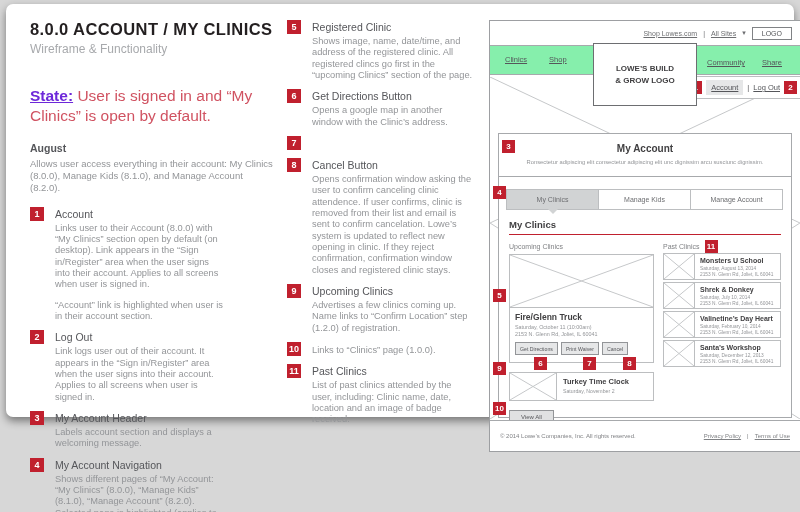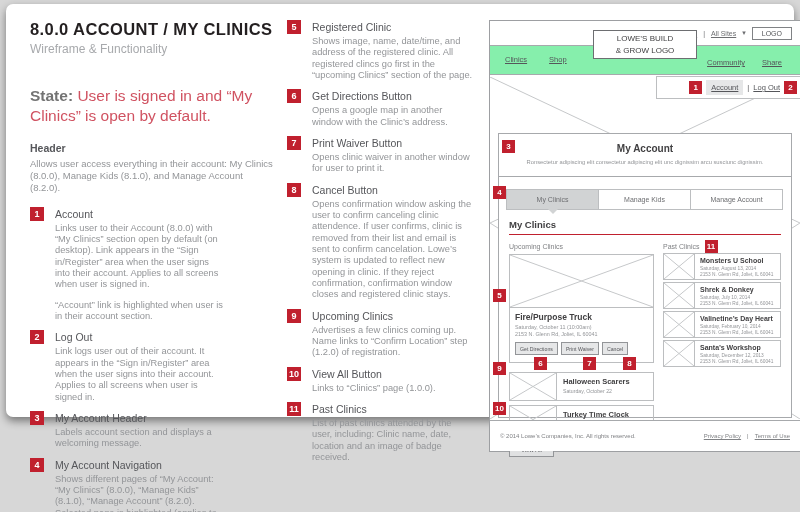--- a/index.html
+++ b/index.html
@@ -12,21 +12,21 @@
   .card{
     position:absolute;left:6px;top:4px;width:788px;height:413px;
     background:#ffffff;border-radius:7px;
     box-shadow:0 4px 9px rgba(0,0,0,.45);
   }
   
   .col-left{position:absolute;left:24px;top:16px;width:250px;}
   .doc-title{font-size:16.5px;font-weight:bold;color:#231f20;letter-spacing:.4px;}
   .doc-subtitle{font-size:12px;color:#a7a9ac;margin-top:3px;}
   .state{margin-top:30px;font-size:15.5px;line-height:1.28;color:#d05261;width:244px;}
-  .state b{color:#737373;}
+  .state b{color:#6d28d9;text-decoration:underline;}
   .purpose-label{margin-top:16px;font-size:10.5px;font-weight:bold;color:#55565a;}
   .purpose-text{margin-top:4px;font-size:9.5px;line-height:1.3;color:#939598;width:244px;}
   .notes{margin-top:12px;display:flex;flex-direction:column;gap:8px;}
   .note{display:flex;}
   .badge{
     width:14px;height:14px;background:#c0202e;color:#fff;flex:none;
     font-size:9px;font-weight:bold;display:flex;align-items:center;justify-content:center;
   }
   .note .badge{margin-right:11px;}
   .note-title{font-size:10.5px;font-weight:normal;color:#55565a;padding-top:1px;}
@@ -53,23 +53,23 @@
   }
   .u{text-decoration:underline;}
   .wf-logo-small{border:1px solid #808285;background:#fff;padding:2px 9px;font-size:7px;color:#55565a;}
   .wf-nav{
     position:absolute;top:25px;left:0;right:0;height:28px;border-bottom:1px solid #a7a9ac;
     font-size:7.5px;color:#55565a;z-index:3;background:#86efac;
   }
   .wf-nav-left{position:absolute;left:15px;top:9px;display:flex;gap:22px;}
   .wf-nav-right{position:absolute;right:18px;top:12px;display:flex;gap:17px;}
   .wf-logo{
-    position:absolute;left:50%;transform:translateX(-50%);top:9px;width:98px;z-index:5;
+    position:absolute;left:50%;transform:translateX(-50%);top:22px;width:98px;z-index:5;
     border:1px solid #6d6e71;background:#fff;text-align:center;
-    font-size:8px;font-weight:normal;color:#414042;line-height:1.45;padding:2px 2px;
+    font-size:8px;font-weight:bold;color:#414042;line-height:1.45;padding:19px 2px;
   }
   .wf-account{
     position:absolute;top:55px;right:0;width:140px;height:21px;z-index:4;
     border:1px solid #bcbec0;border-right:none;background:#fff;
     display:flex;align-items:center;justify-content:flex-end;gap:4px;
     font-size:7.5px;color:#55565a;padding-right:3px;
   }
   .wf-account .hl{background:#e6e7e8;padding:3px 5px;}
   .wf-x{position:absolute;left:0;width:100%;z-index:0;}
   .x-svg{width:100%;height:100%;display:block;}
@@ -133,21 +133,21 @@
 </style>
 </head>
 <body>
 
 <div class="card">
 
   <div class="col-left">
     <div class="doc-title">8.0.0 ACCOUNT / MY CLINICS</div>
     <div class="doc-subtitle">Wireframe &amp; Functionality</div>
     <div class="state"><b>State:</b> <span>User is signed in and “My Clinics” is open by default.</span></div>
-    <div class="purpose-label">Header</div>
+    <div class="purpose-label">August</div>
     <div class="purpose-text">Allows user access everything in their account: My Clinics (8.0.0), Manage Kids (8.1.0), and Manage Account (8.2.0).</div>
     <div class="notes">
 
         <div class="note">
           <div class="badge">1</div>
           <div class="note-content">
             <div class="note-title">Account</div>
             <div class="note-body">Links user to their Account (8.0.0) with “My Clinics” section open by default (on desktop). Link appears in the “Sign in/Register” area when the user signs into their account. Applies to all screens when user is signed in.</div>
             <div class="note-body">“Account” link is highlighted when user is in their account section.</div>
           </div>
@@ -196,24 +196,20 @@
         <div class="note">
           <div class="badge">6</div>
           <div class="note-content">
             <div class="note-title">Get Directions Button</div>
             <div class="note-body">Opens a google map in another window with the Clinic’s address.</div>
           </div>
         </div>
 
         <div class="note">
           <div class="badge">7</div>
-          <div class="note-content">
-            <div class="note-title">Print Waiver Button</div>
-            <div class="note-body">Opens clinic waiver in another window for user to print it.</div>
-          </div>
         </div>
 
         <div class="note">
           <div class="badge">8</div>
           <div class="note-content">
             <div class="note-title">Cancel Button</div>
             <div class="note-body">Opens confirmation window asking the user to confirm canceling clinic attendence. If user confirms, clinic is removed from their list and email is sent to confirm cancelation. Lowe’s system is updated to reflect new opening in clinic. If they reject confirmation, confirmation window closes and registered clinic stays.</div>
           </div>
         </div>
 
@@ -221,21 +217,20 @@
           <div class="badge">9</div>
           <div class="note-content">
             <div class="note-title">Upcoming Clinics</div>
             <div class="note-body">Advertises a few clinics coming up. Name links to “Confirm Location” step (1.2.0) of registration.</div>
           </div>
         </div>
 
         <div class="note">
           <div class="badge">10</div>
           <div class="note-content">
-            <div class="note-title">View All Button</div>
             <div class="note-body">Links to “Clinics” page (1.0.0).</div>
           </div>
         </div>
 
         <div class="note">
           <div class="badge">11</div>
           <div class="note-content">
             <div class="note-title">Past Clinics</div>
             <div class="note-body">List of past clinics attended by the user, including: Clinic name, date, location and an image of badge received.</div>
           </div>
@@ -317,21 +312,21 @@
           <div class="wf-col-label">Upcoming Clinics</div>
 
           <div class="wf-featured">
             <div class="wf-fimg thumb" style="border-right:none;">
               <svg class="x-svg" viewBox="0 0 100 100" preserveAspectRatio="none">
                 <line x1="0" y1="0" x2="100" y2="100"></line>
                   <line x1="100" y1="0" x2="0" y2="100"></line>
               </svg>
             </div>
             <div class="wf-finfo">
-              <div class="wf-fname">Fire/Purpose Truck</div>
+              <div class="wf-fname">Fire/Glenn Truck</div>
               <div class="wf-fdate">Saturday, October 11 (10:00am)</div>
               <div class="wf-faddr">2153 N. Glenn Rd, Joliet, IL 60041</div>
               <div class="wf-btnrow">
 
                   <button class="wf-btn">Get Directions</button>
 
                   <button class="wf-btn">Print Waiver</button>
 
                   <button class="wf-btn">Cancel</button>
                 </div>
@@ -341,32 +336,20 @@
 
               <span class="wbadge">6</span>
 
               <span class="wbadge">7</span>
 
               <span class="wbadge">8</span>
             </div>
 
           <div>
 
-              <div class="wf-ad">
-                <div class="thumb">
-                  <svg class="x-svg" viewBox="0 0 100 100" preserveAspectRatio="none">
-                    <line x1="0" y1="0" x2="100" y2="100"></line>
-                    <line x1="100" y1="0" x2="0" y2="100"></line>
-                  </svg>
-                </div>
-                <div class="wf-adinfo">
-                  <div class="wf-adname">Halloween Scarers</div>
-                  <div class="wf-addate">Saturday, October 22</div>
-                </div>
-              </div>
 
               <div class="wf-ad">
                 <div class="thumb">
                   <svg class="x-svg" viewBox="0 0 100 100" preserveAspectRatio="none">
                     <line x1="0" y1="0" x2="100" y2="100"></line>
                     <line x1="100" y1="0" x2="0" y2="100"></line>
                   </svg>
                 </div>
                 <div class="wf-adinfo">
                   <div class="wf-adname">Turkey Time Clock</div>

